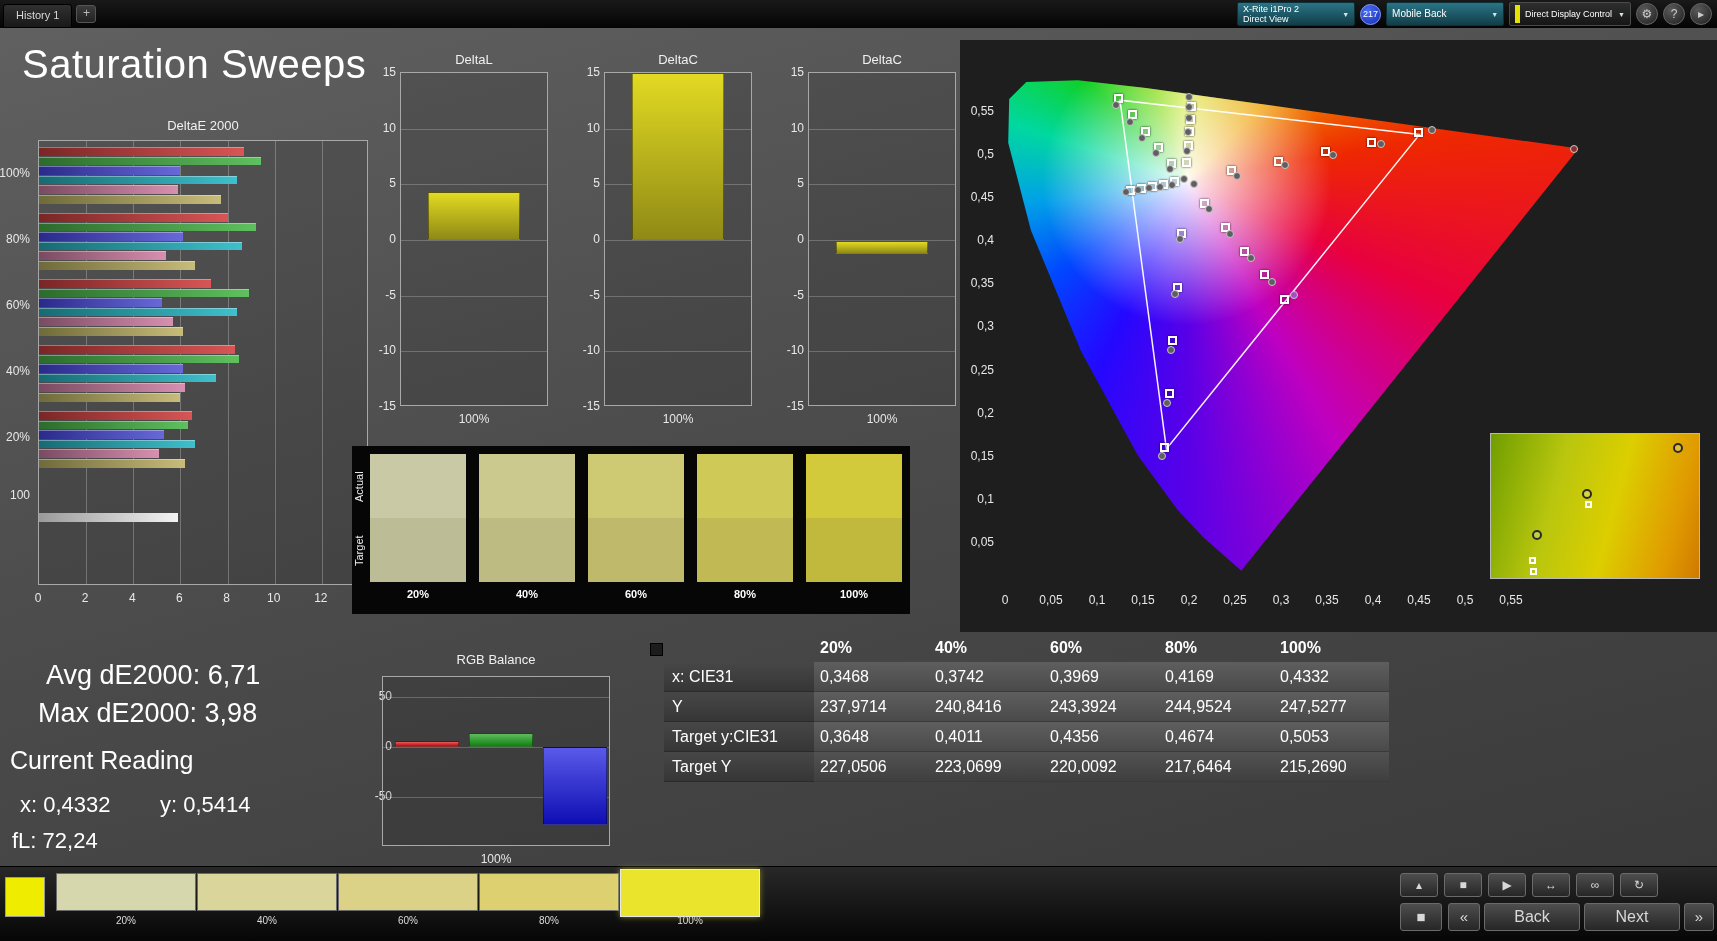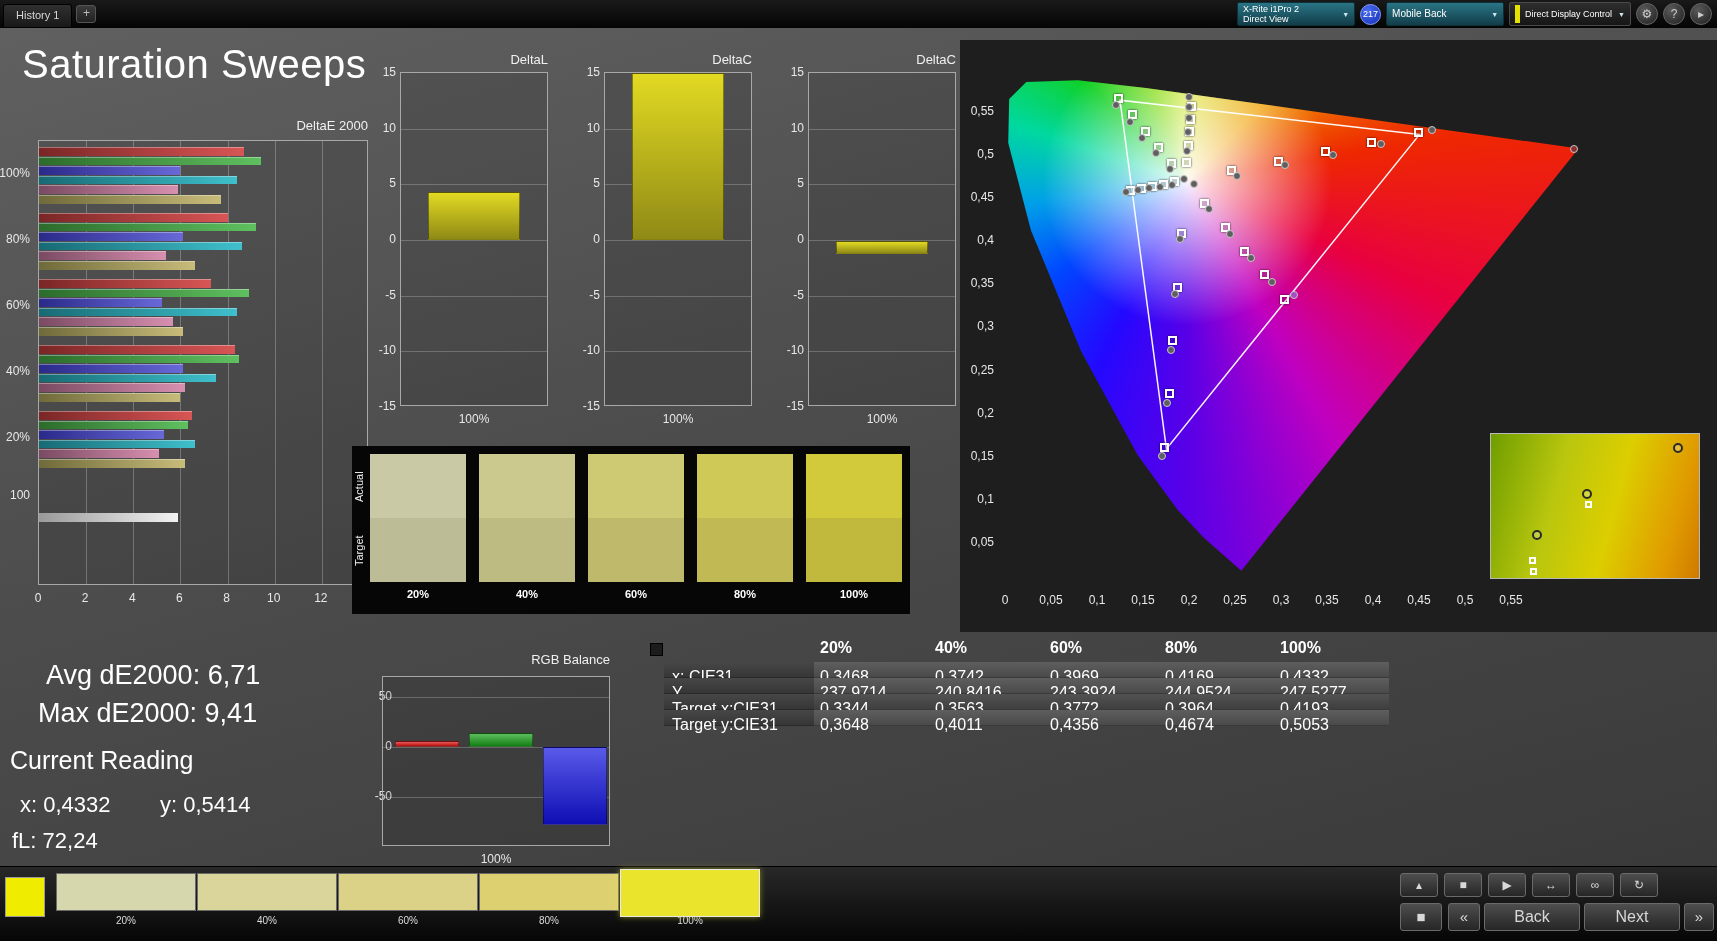--- a/index.html
+++ b/index.html
@@ -1,21 +1,21 @@
 <!DOCTYPE html>
 <html><head>
 <meta charset="utf-8">
 <style>
   *{box-sizing:border-box;margin:0;padding:0}
   html,body{width:1717px;height:941px}
   body{position:relative;overflow:hidden;
     background:linear-gradient(165deg,#616161 0%,#4c4c4c 45%,#383838 100%);
     font-family:"Liberation Sans",sans-serif;color:#fff}
   .abs{position:absolute}
-  .panel-title{position:absolute;font-size:13px;color:#f0f0f0;text-align:right}
+  .panel-title{position:absolute;font-size:13px;color:#f0f0f0;text-align:center}
   .tick{position:absolute;font-size:12px;color:#e8e8e8;white-space:nowrap}
   .plot{position:absolute;border:1px solid #a8a8a8;background:rgba(0,0,0,0.10)}
   .gridv{position:absolute;top:0;bottom:0;width:1px;background:rgba(255,255,255,0.25)}
   .gridh{position:absolute;left:0;right:0;height:1px;background:rgba(255,255,255,0.22)}
   .bar{position:absolute}
 
   
   #topbar{position:absolute;left:0;top:0;width:1717px;height:28px;
     background:linear-gradient(#191919,#040404);display:flex;align-items:center;z-index:50}
   #history-tab{margin-left:3px;padding:4px 12px;font-size:11px;color:#d8d8d8;
@@ -67,21 +67,21 @@
   .read-lg{font-size:27px}.read-md{font-size:25px}.read-sm{font-size:22px}
 
   
   #rgb-panel{left:352px;top:652px;width:266px;height:230px}
   #rgb-plot{left:30px;top:24px;width:228px;height:170px}
 
   
   #table-wrap{left:650px;top:634px;width:742px}
   .t-corner{position:absolute;left:0;top:9px;width:13px;height:13px;background:#1c1c1c;border:1px solid #000}
   #table-grid{margin-left:14px}
-  .t-row{display:flex;height:16px}
+  .t-row{display:flex;height:30px}
   .t-head{height:28px}
   .t-label{width:150px;font-size:16px;line-height:30px;padding-left:8px;
     background:linear-gradient(#474747,#363636);border-bottom:1px solid #2a2a2a}
   .t-cell{width:115px;font-size:16px;line-height:30px;padding-left:6px;border-bottom:1px solid #3a3a3a}
   .t-head .t-label{background:transparent;border-bottom:none}
   .t-head .t-cell{font-weight:bold;border-bottom:none;line-height:28px}
   .row-a .t-cell{background:linear-gradient(#5e5e5e,#4a4a4a)}
   .row-b .t-cell{background:linear-gradient(#525252,#3f3f3f)}
 
   
@@ -375,21 +375,21 @@
       <div class="inset-dot" style="left: calc(90% - 5px); top: calc(10% - 5px);"></div>
       <div class="inset-dot" style="left: calc(46% - 5px); top: calc(42% - 5px);"></div>
       <div class="inset-dot" style="left: calc(22% - 5px); top: calc(70% - 5px);"></div>
       <div class="inset-square" style="left: calc(47% - 4px); top: calc(49% - 4px);"></div>
       <div class="inset-square" style="left: calc(20% - 4px); top: calc(88% - 4px);"></div>
       <div class="inset-square" style="left: calc(20.5% - 4px); top: calc(96% - 4px);"></div>
     </div>
 </div>
 
 <div class="abs read-lg" style="left:46px;top:660px">Avg dE2000: 6,71</div>
-<div class="abs read-lg" style="left:38px;top:698px">Max dE2000: 9,41</div>
+<div class="abs read-lg" style="left:38px;top:698px">Max dE2000: 3,98</div>
 <div class="abs read-md" style="left:10px;top:746px">Current Reading</div>
 <div class="abs read-sm" style="left:20px;top:792px">x: 0,4332</div>
 <div class="abs read-sm" style="left:160px;top:792px">y: 0,5414</div>
 <div class="abs read-sm" style="left:12px;top:828px">fL: 72,24</div>
 <div class="abs read-sm" style="left:12px;top:862px">cd/m²: 247,53</div>
 
 <div id="rgb-panel" class="abs">
   <div class="panel-title" style="left:30px;top:0;width:228px">RGB Balance</div>
   <div id="rgb-yticks" class="abs" style="left:16px;top:0;width:28px;height:100%">
       <div class="tick" style="right: 4px; top: 37px;">50</div>
@@ -427,35 +427,35 @@
         <div class="t-cell">0,4332</div>
       </div>
       <div class="t-row row-a">
         <div class="t-label">Y</div>
         <div class="t-cell">237,9714</div>
         <div class="t-cell">240,8416</div>
         <div class="t-cell">243,3924</div>
         <div class="t-cell">244,9524</div>
         <div class="t-cell">247,5277</div>
       </div>
-      <div class="t-row row-b">
-        <div class="t-label">Target x:CIE31</div>
-        <div class="t-cell">0,3344</div>
-        <div class="t-cell">0,3563</div>
-        <div class="t-cell">0,3772</div>
-        <div class="t-cell">0,3964</div>
-        <div class="t-cell">0,4193</div>
-      </div>
       <div class="t-row row-a">
         <div class="t-label">Target y:CIE31</div>
         <div class="t-cell">0,3648</div>
         <div class="t-cell">0,4011</div>
         <div class="t-cell">0,4356</div>
         <div class="t-cell">0,4674</div>
         <div class="t-cell">0,5053</div>
+      </div>
+      <div class="t-row row-b">
+        <div class="t-label">Target Y</div>
+        <div class="t-cell">227,0506</div>
+        <div class="t-cell">223,0699</div>
+        <div class="t-cell">220,0092</div>
+        <div class="t-cell">217,6464</div>
+        <div class="t-cell">215,2690</div>
       </div>
     </div>
 </div>
 
 <div id="bottombar" class="abs">
   <div id="patch" style="background: rgb(240, 236, 0);"></div>
   <div id="bb-swatches" class="abs" style="left:0;top:0;width:100%;height:100%">
       <div class="bb-swatch" style="left: 56px;">
         <div class="bb-block" style="background: rgb(215, 215, 174);"></div>
         <div class="bb-label">20%</div>

